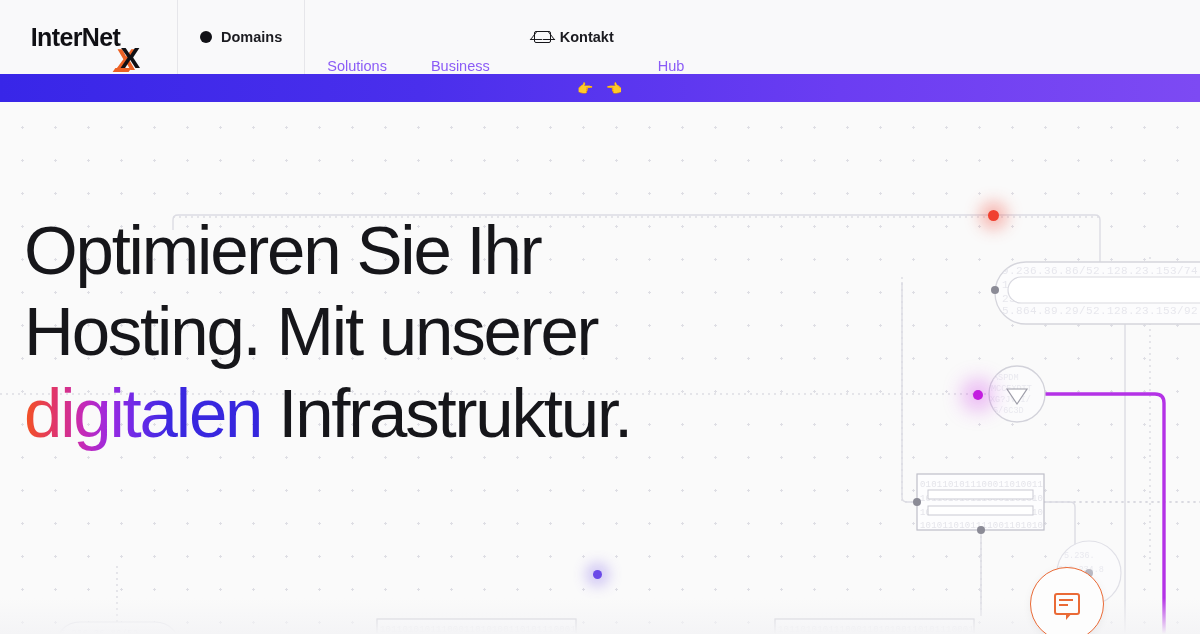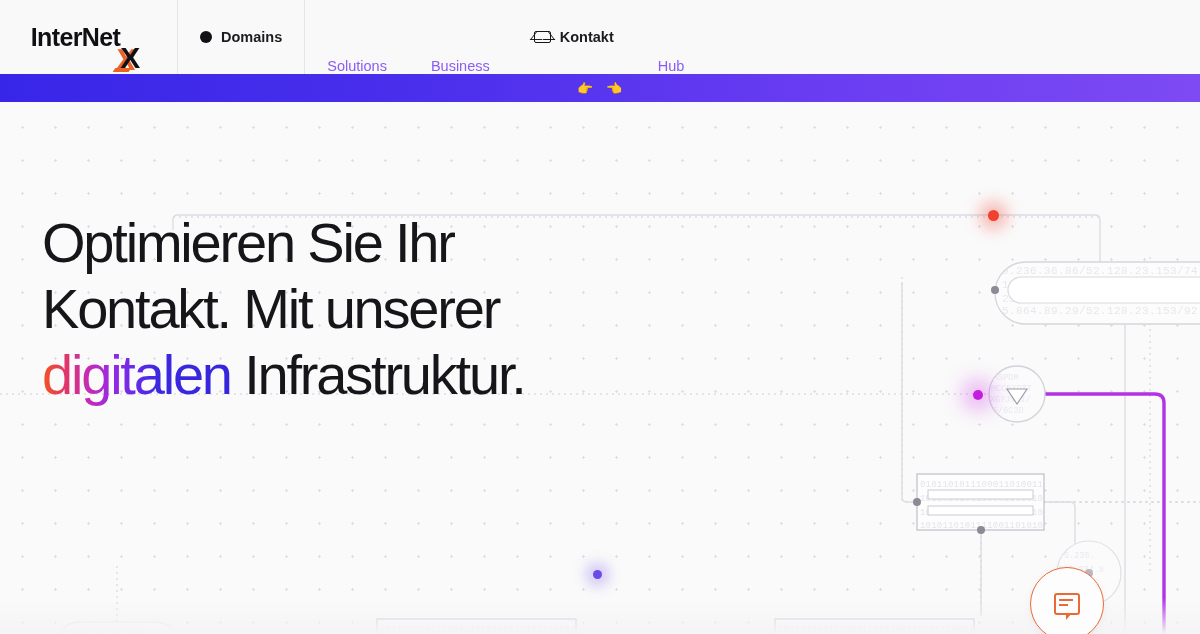--- a/index.html
+++ b/index.html
@@ -103,22 +103,22 @@
   }
   .hero-bottom-fade{
     position:absolute; left:0; right:0; bottom:0; height:36px;
     background:linear-gradient(180deg, rgba(250,250,250,0) 0%, #f4f4f6 100%);
     z-index:3;
   }
 
   .graphics{ position:absolute; inset:0; z-index:2; }
 
   .headline{
-    position:absolute; left:42px; top:108px; z-index:10;
-    font-size:56px; line-height:1.18; font-weight:normal;
+    position:absolute; left:24px; top:108px; z-index:10;
+    font-size:69px; line-height:1.18; font-weight:normal;
     letter-spacing:-2.2px; color:#16161a;
   }
   .headline .grad{
     background:linear-gradient(90deg,#f4541f 0%, #e0356b 13%, #c52ab8 25%, #9b2ae0 36%, #6b2ae8 48%, #3b28e0 62%, #3526dd 100%);
     -webkit-background-clip:text; background-clip:text;
     -webkit-text-fill-color:transparent; color:transparent;
   }
 
   
   .chat-fab{
@@ -351,21 +351,21 @@
     </g>
 
   </svg>
 
   <div class="glow-red"></div>
   <div class="glow-magenta"></div>
   <div class="glow-purple-sm"></div>
 
   <h1 class="headline">
     <div>Optimieren Sie Ihr</div>
-    <div>Kontakt. Mit unserer</div>
+    <div>Hosting. Mit unserer</div>
     <div><span class="grad">digitalen</span><span> Infrastruktur.</span></div>
   </h1>
 
   <div class="chat-fab">
     <div class="chat-ico">
       <span class="box"></span>
         <span class="l1"></span>
         <span class="l2"></span>
         <span class="tail"></span>
     </div>

